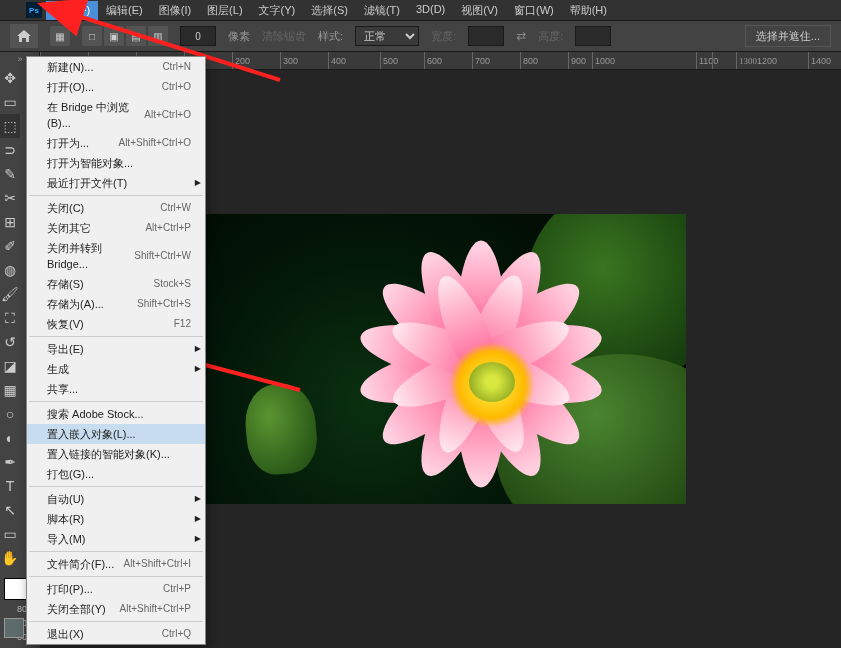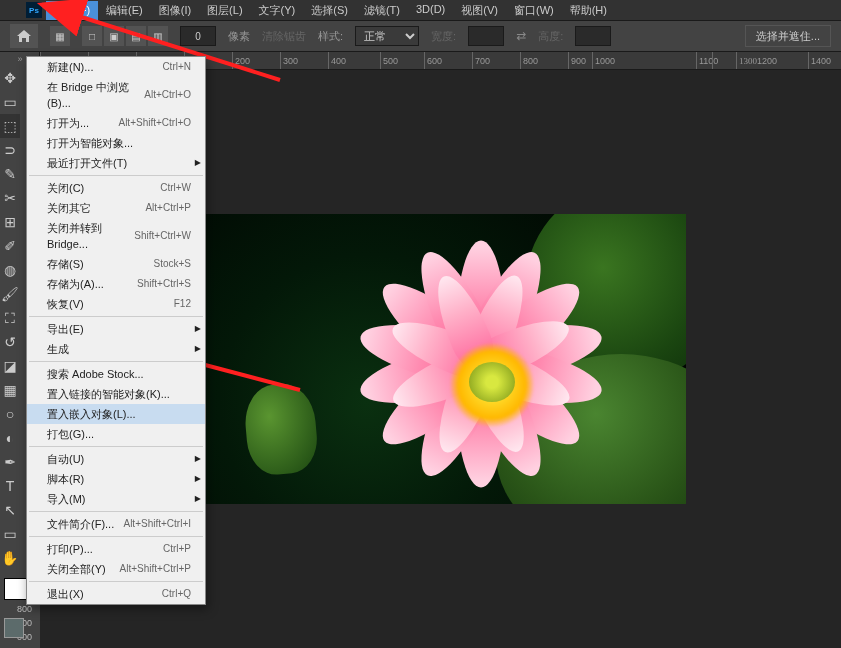--- a/index.html
+++ b/index.html
@@ -203,20 +203,24 @@
     </div>
   </div>
 </div>
 
 <div class="dropdown-menu" id="file-menu">
     <div class="menu-row">
       <span>新建(N)...</span>
       <span class="menu-shortcut">Ctrl+N</span>
     </div>
     <div class="menu-row">
+      <span>打开(O)...</span>
+      <span class="menu-shortcut">Ctrl+O</span>
+    </div>
+    <div class="menu-row">
       <span>在 Bridge 中浏览(B)...</span>
       <span class="menu-shortcut">Alt+Ctrl+O</span>
     </div>
     <div class="menu-row">
       <span>打开为...</span>
       <span class="menu-shortcut">Alt+Shift+Ctrl+O</span>
     </div>
     <div class="menu-row">
       <span>打开为智能对象...</span>
     </div>
@@ -251,29 +255,32 @@
     </div>
     <div class="menu-sep"></div>
     <div class="menu-row">
       <span>导出(E)</span>
       <span class="menu-arrow">▶</span>
     </div>
     <div class="menu-row">
       <span>生成</span>
       <span class="menu-arrow">▶</span>
     </div>
+    <div class="menu-row">
+      <span>共享...</span>
+    </div>
     <div class="menu-sep"></div>
     <div class="menu-row">
       <span>搜索 Adobe Stock...</span>
-    </div>
-    <div class="menu-row">
-      <span>置入链接的智能对象(K)...</span>
     </div>
     <div class="menu-row highlighted">
       <span>置入嵌入对象(L)...</span>
+    </div>
+    <div class="menu-row">
+      <span>置入链接的智能对象(K)...</span>
     </div>
     <div class="menu-row">
       <span>打包(G)...</span>
     </div>
     <div class="menu-sep"></div>
     <div class="menu-row">
       <span>自动(U)</span>
       <span class="menu-arrow">▶</span>
     </div>
     <div class="menu-row">

